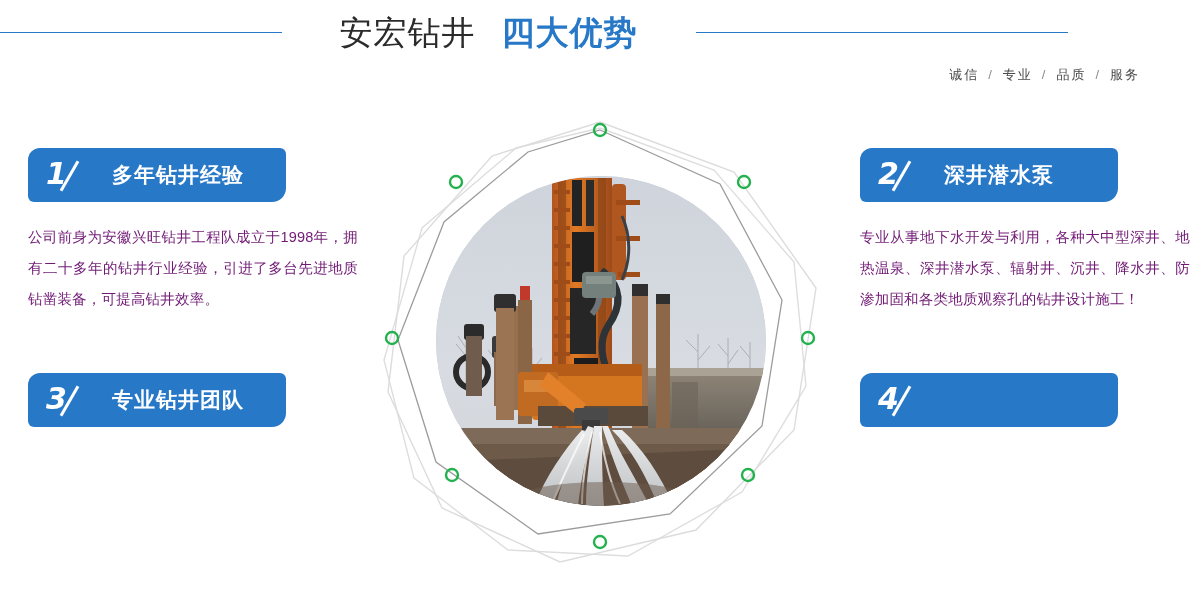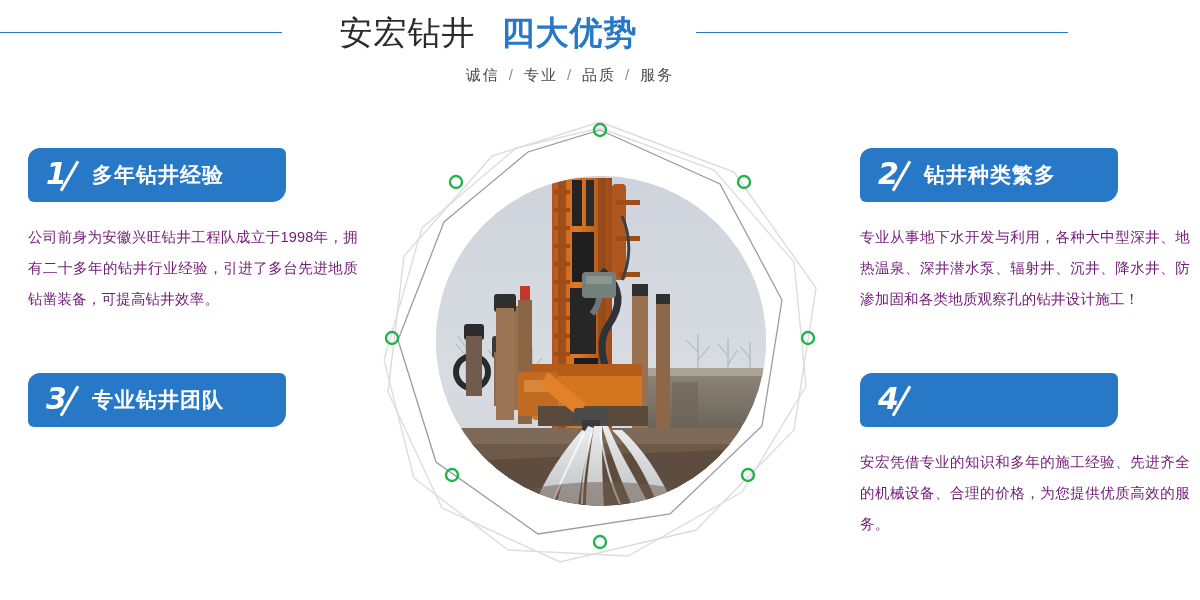--- a/index.html
+++ b/index.html
@@ -53,22 +53,22 @@
   .title-blue {
     color: #2878c8;
     font-weight: 700;
     margin-left: 26px;
   }
   .subtitle {
     position: absolute;
     left: 0;
     top: 66px;
     width: 1140px;
-    text-align: center;
-    font-size: 15px;
+    text-align: right;
+    font-size: 13px;
     color: #4a4a4a;
     letter-spacing: 2px;
     white-space: nowrap;
   }
   .subtitle .sep {
     color: #8c8c8c;
     margin: 0 9px;
   }
 
   
@@ -120,20 +120,21 @@
     transform: rotate(30deg);
     transform-origin: 50% 50%;
     margin-left: 14px;
   }
   .card-title {
     font-size: 21px;
     font-weight: 700;
     color: #ffffff;
     letter-spacing: 1px;
     white-space: nowrap;
+    margin-left: 20px;
   }
   .card-body {
     margin-top: 20px;
     width: 330px;
     font-size: 14.5px;
     line-height: 31px;
     color: #701a75;
     text-align: justify;
     letter-spacing: 0.2px;
   }
@@ -202,33 +203,32 @@
     <span class="card-title">专业钻井团队</span>
   </div>
 </div>
 
 <div class="card card-right card-top">
   <div class="card-head">
     <span class="card-num">
       <span class="digit">2</span>
       <span class="slash"></span>
     </span>
-    <span class="card-title">钻井种类繁多</span>
+    <span class="card-title">深井潜水泵</span>
   </div>
   <div class="card-body">专业从事地下水开发与利用，各种大中型深井、地热温泉、深井潜水泵、辐射井、沉井、降水井、防渗加固和各类地质观察孔的钻井设计施工！</div>
 </div>
 
 <div class="card card-right card-bottom">
   <div class="card-head">
     <span class="card-num">
       <span class="digit">4</span>
       <span class="slash"></span>
     </span>
   </div>
-  <div class="card-body">安宏凭借专业的知识和多年的施工经验、先进齐全的机械设备、合理的价格，为您提供优质高效的服务。</div>
 </div>
 
 <div class="center-graphic">
 
   <svg width="460" height="470" viewBox="0 0 460 470">
 
     <polygon points="230,18 344,60 424,152 436,276 372,382 258,446 138,440 44,368 14,250 52,118 146,38" fill="none" stroke="#dedede" stroke-width="1.4"></polygon>
 
     <polygon points="230,12 364,62 446,178 424,320 326,420 190,452 72,398 18,282 34,146 122,46" fill="none" stroke="#dcdcdc" stroke-width="1.4"></polygon>
 

